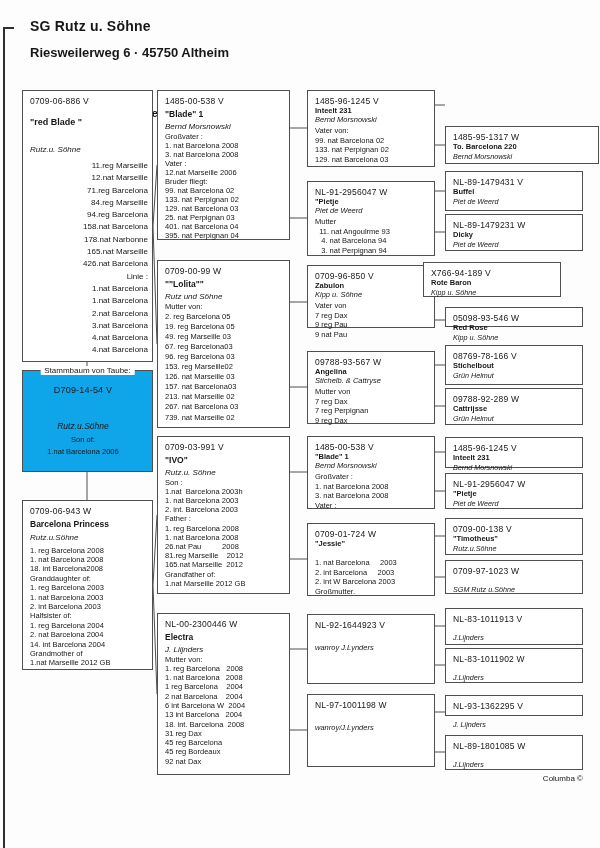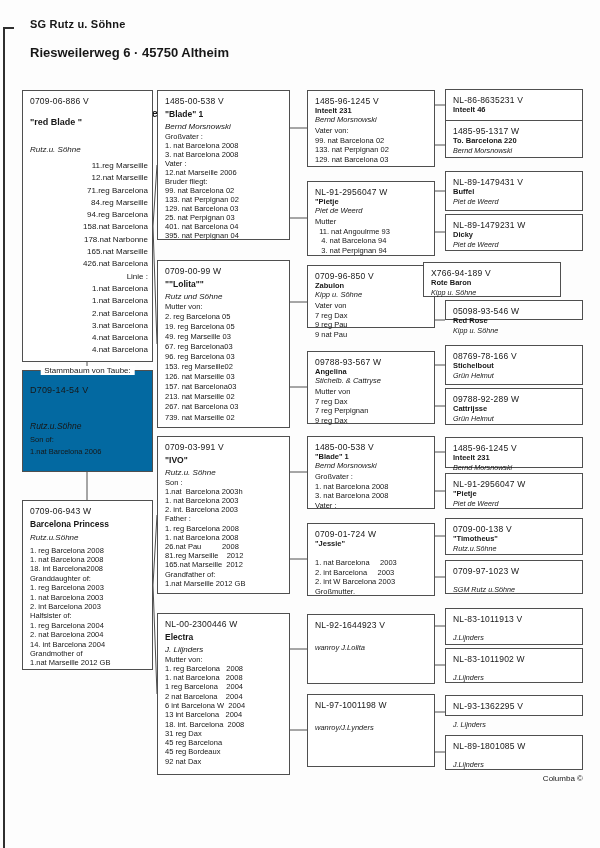--- a/index.html
+++ b/index.html
@@ -2,21 +2,21 @@
 <html><head>
 <meta charset="utf-8">
 <style>
   html,body{margin:0;padding:0;background:#e8e8e8;}
   #page{position:relative;width:600px;height:848px;background:#fdfdfd;overflow:hidden;
         font-family:"Liberation Sans",sans-serif;color:#171717;}
   
   .scan-v{position:absolute;left:3px;top:27px;width:2px;height:821px;background:#2f2f2f;}
   .scan-t{position:absolute;left:3px;top:27px;width:11px;height:2px;background:#2f2f2f;}
   
-  .h1{position:absolute;left:30px;top:18px;font-size:11px;font-weight:bold;letter-spacing:.2px;}
+  .h1{position:absolute;left:30px;top:18px;font-size:14px;font-weight:bold;letter-spacing:.2px;}
   .h2{position:absolute;left:30px;top:45px;font-size:13px;font-weight:bold;}
   .h3{position:absolute;left:30px;top:68px;font-size:11px;font-weight:bold;margin-top:39px;}
   
   .box{position:absolute;border:1px solid #4f4f4f;background:#fff;box-sizing:border-box;
        padding:5px 4px 0 7px;}
   .ring{font-size:8.5px;line-height:10px;letter-spacing:.2px;white-space:pre;}
   .pname{font-size:8px;font-weight:bold;line-height:9.5px;white-space:pre;min-height:9px;}
   .owner{font-size:7.5px;font-style:italic;line-height:9px;white-space:pre;min-height:8px;}
   .lines{font-size:7.5px;white-space:pre;}
   .lines div{min-height:1em;}
@@ -31,22 +31,22 @@
   .g2 .owner{margin-top:2px;font-size:8px;}
   .g2 .lines{margin-top:1px;}
   .lh90{line-height:9.0px;} .lh101{line-height:10.1px;} .lh92{line-height:9.2px;} .lh93{line-height:9.3px;}
   .g3 .pname{font-size:7.5px;line-height:9px;}
   .g3 .owner{line-height:9px;}
   .g3 .lines{margin-top:2px;line-height:9.6px;}
   .g3 .owner.low{margin-top:4px;}
   .g4 .pname{font-size:7.5px;}
   .g4 .owner{font-size:7.2px;}
   
-  .subject{position:absolute;border:1px solid #4f4f4f;background:#0369a1;box-sizing:border-box;
-           padding:14px 16px 0 7px;}
+  .subject{position:absolute;border:1px solid #4f4f4f;background:#0ea5e9;box-sizing:border-box;
+           padding:14px 16px 0 7px;text-align:center;}
   .legend{position:absolute;top:-5px;left:50%;transform:translateX(-50%);background:#fff;
           padding:0 4px;font-size:8px;white-space:nowrap;}
   .subject .ring{font-size:9px;}
   .subject .owner{margin-top:27px;font-size:8.5px;}
   .subject .lines{margin-top:3px;line-height:11.5px;}
   .credit{position:absolute;left:445px;top:774px;width:138px;text-align:right;font-size:8px;}
   svg.conn{position:absolute;left:0;top:0;pointer-events:none;}
 </style>
 </head>
 <body>
@@ -173,53 +173,49 @@
   </div>
   <div class="box g3" style="left:307px;top:523px;width:128px;height:73px">
     <div class="ring">0709-01-724 W</div>
     <div class="pname">"Jessie"</div>
     <div class="owner"></div>
     <div class="lines"><div>1. nat Barcelona     2003</div><div>2. int Barcelona     2003</div><div>2. int W Barcelona 2003</div><div>Großmutter.</div></div>
   </div>
   <div class="box g3" style="left:307px;top:614px;width:128px;height:70px">
     <div class="ring">NL-92-1644923 V</div>
     <div class="pname"></div>
-    <div class="owner low">wanroy J.Lolita</div>
+    <div class="owner low">wanroy J.Lynders</div>
   </div>
   <div class="box g3" style="left:307px;top:694px;width:128px;height:73px">
     <div class="ring">NL-97-1001198 W</div>
     <div class="pname"></div>
     <div class="owner low">wanroy/J.Lynders</div>
   </div>
 
-  <div class="box g4" style="left:445px;top:89px;width:138px;height:32px">
-    <div class="ring">NL-86-8635231 V</div>
-    <div class="pname">Inteelt 46</div>
-  </div>
-  <div class="box g4" style="left:445px;top:120px;width:138px;height:38px">
+  <div class="box g4" style="left:445px;top:126px;width:154px;height:38px">
     <div class="ring">1485-95-1317 W</div>
     <div class="pname">To. Barcelona 220</div>
     <div class="owner">Bernd Morsnowski</div>
   </div>
   <div class="box g4" style="left:445px;top:171px;width:138px;height:40px">
     <div class="ring">NL-89-1479431 V</div>
     <div class="pname">Buffel</div>
     <div class="owner">Piet de Weerd</div>
   </div>
   <div class="box g4" style="left:445px;top:214px;width:138px;height:37px">
     <div class="ring">NL-89-1479231 W</div>
     <div class="pname">Dicky</div>
     <div class="owner">Piet de Weerd</div>
   </div>
   <div class="box g4" style="left:423px;top:262px;width:138px;height:35px">
     <div class="ring">X766-94-189 V</div>
     <div class="pname">Rote Baron</div>
     <div class="owner">Kipp u. Söhne</div>
   </div>
-  <div class="box g4" style="left:445px;top:300px;width:138px;height:20px">
+  <div class="box g4" style="left:445px;top:307px;width:138px;height:20px">
     <div class="ring">05098-93-546 W</div>
     <div class="pname">Red Rose</div>
     <div class="owner">Kipp u. Söhne</div>
   </div>
   <div class="box g4" style="left:445px;top:345px;width:138px;height:40px">
     <div class="ring">08769-78-166 V</div>
     <div class="pname">Stichelbout</div>
     <div class="owner">Grün Helmut</div>
   </div>
   <div class="box g4" style="left:445px;top:388px;width:138px;height:37px">

